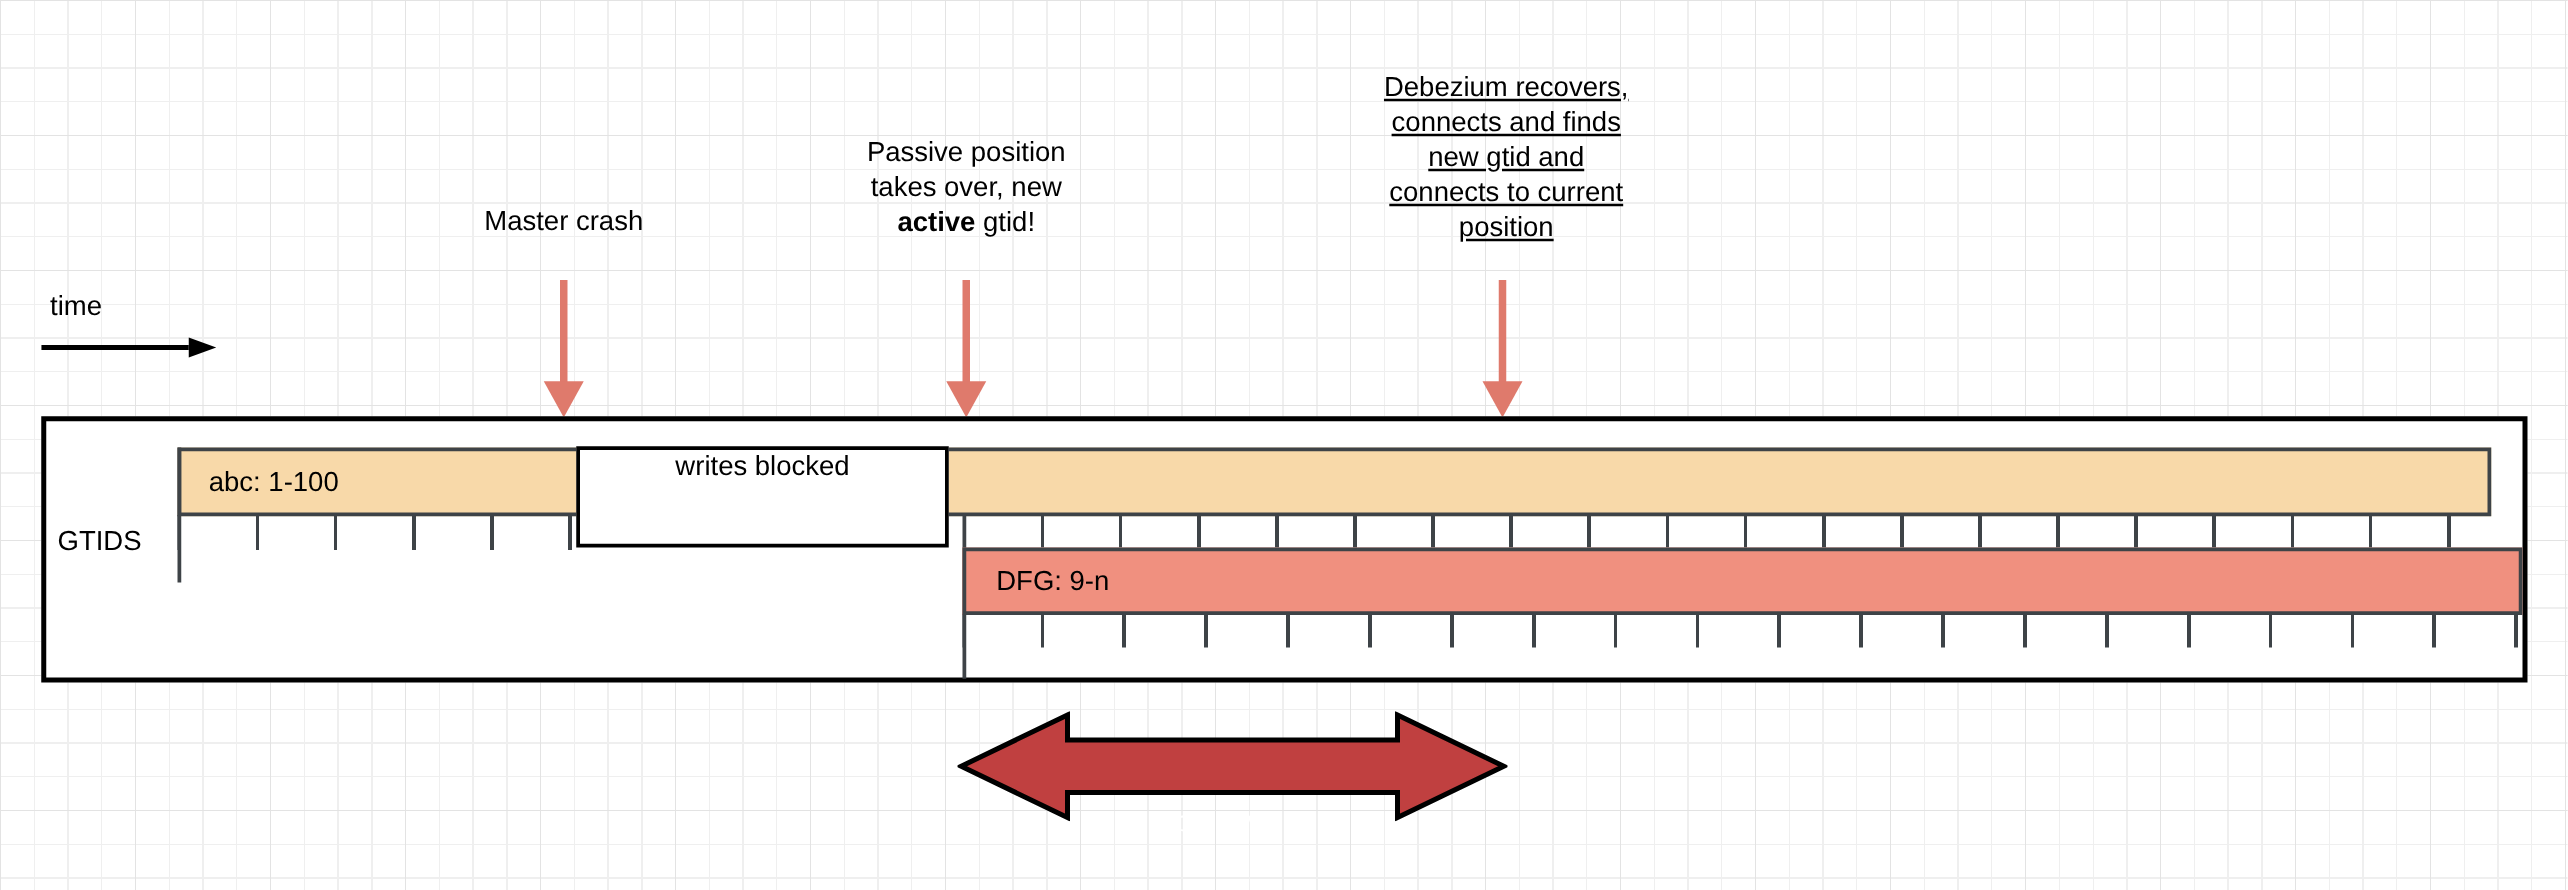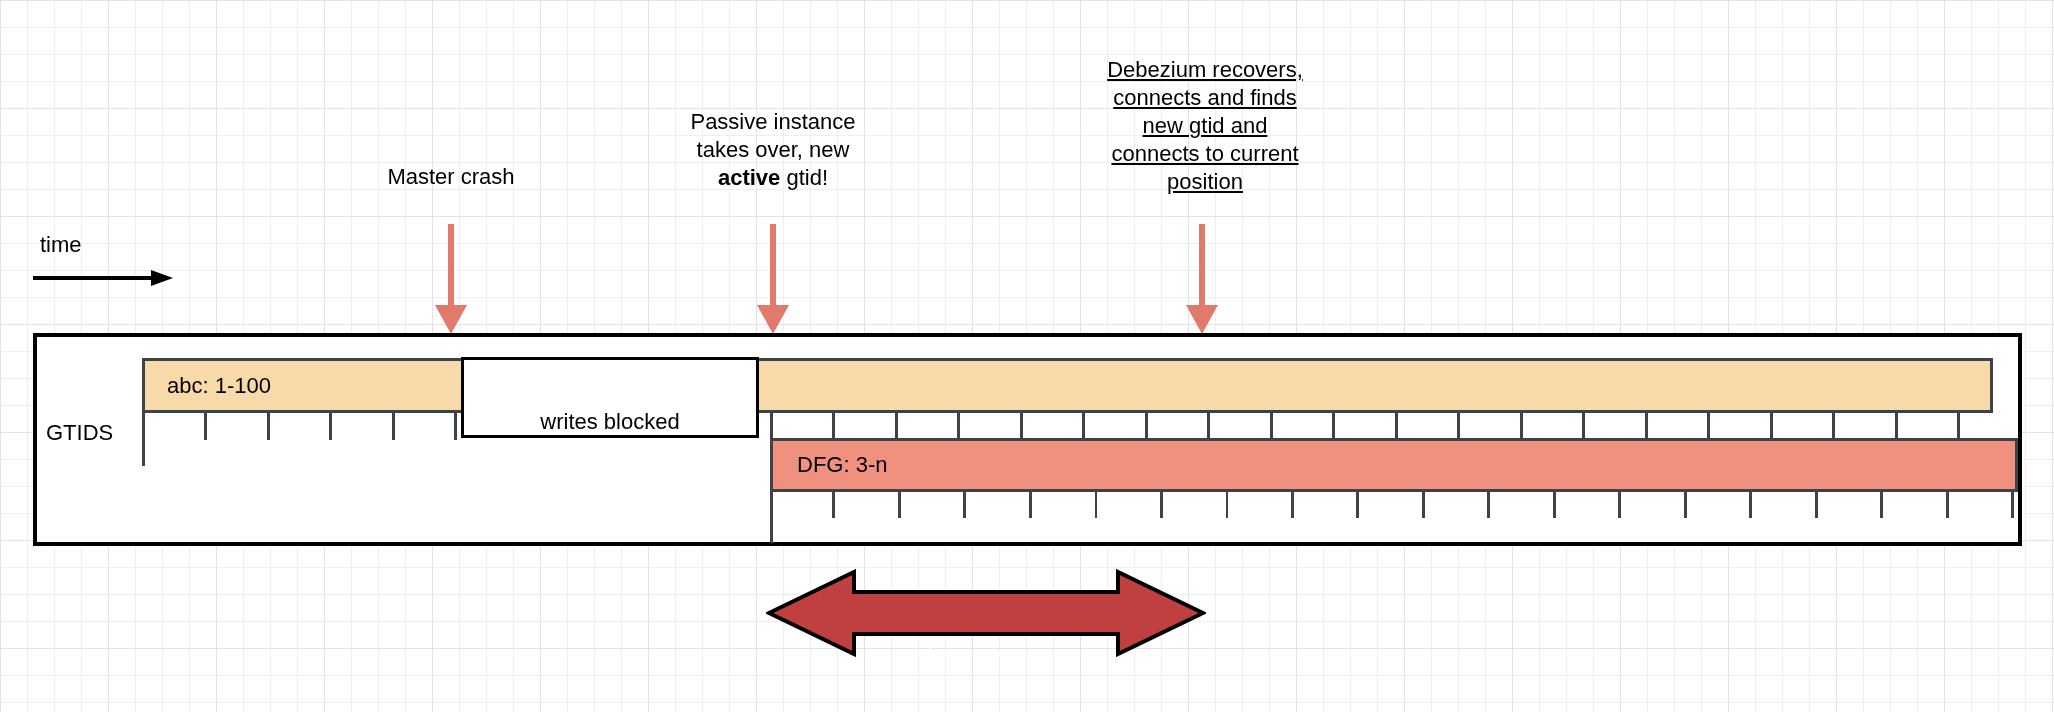--- a/index.html
+++ b/index.html
@@ -61,40 +61,40 @@
     background:repeating-linear-gradient(to right, var(--border) 0 3px, transparent 3px 62.5px);}
   .ticks-upper{left:770px;top:412px;width:1248px;height:26px;
     background:repeating-linear-gradient(to right, var(--border) 0 3px, transparent 3px 62.5px);}
   .ticks-lower{left:770px;top:491px;width:1248px;height:27px;
     background:repeating-linear-gradient(to right, transparent 0 62.5px, var(--border) 62.5px 65.5px);}
   .long-tick-abc{left:142px;top:358px;width:3px;height:108px;background:var(--border);}
   .dfg-start-line{left:770px;top:412px;width:3px;height:131px;background:var(--border);}
 
   
   .writes-blocked{left:461px;top:357px;width:298px;height:81px;background:#ffffff;border:3px solid #000;
-    box-sizing:border-box;display:flex;align-items:flex-end;justify-content:center;font-size:22px;z-index:3;}
+    box-sizing:border-box;display:flex;align-items:flex-start;justify-content:center;font-size:22px;z-index:3;}
 
   
   .lost-wrap{left:766px;top:569px;width:440px;height:88px;}
   .lost-label{position:absolute;left:0;top:0;width:100%;height:100%;
     display:flex;align-items:center;justify-content:center;color:#ffffff;font-size:23px;margin-top:44px;}
 </style>
 </head>
 <body>
 
 <div class="canvas">
 
   <div class="abs time-label">time</div>
   <svg class="abs time-arrow" width="142" height="18" viewBox="0 0 142 18">
     <line x1="0" y1="9" x2="118" y2="9" stroke="#000" stroke-width="4"></line>
     <polygon points="118,1 140,9 118,17" fill="#000"></polygon>
   </svg>
 
   <div class="abs annotation ann-master"><span>Master crash</span></div>
-  <div class="abs annotation ann-passive"><span>Passive instance</span><br><span>takes over, new</span><br><b>active</b><span> gtid!</span></div>
+  <div class="abs annotation ann-passive"><span>Passive position</span><br><span>takes over, new</span><br><b>active</b><span> gtid!</span></div>
   <div class="abs annotation ann-debezium"><span>Debezium recovers,</span><br><span>connects and finds</span><br><span>new gtid and</span><br><span>connects to current</span><br><span>position</span></div>
 
   <div class="abs marker marker-1">
       <div class="stem"></div>
       <div class="head"></div>
     </div>
   <div class="abs marker marker-2">
       <div class="stem"></div>
       <div class="head"></div>
     </div>
@@ -110,21 +110,21 @@
     <span>abc: 1-100</span>
   </div>
 
   <div class="abs ticks-left"></div>
   <div class="abs long-tick-abc"></div>
   <div class="abs ticks-upper"></div>
   <div class="abs ticks-lower"></div>
   <div class="abs dfg-start-line"></div>
 
   <div class="abs band band-dfg">
-    <span>DFG: 3-n</span>
+    <span>DFG: 9-n</span>
   </div>
 
   <div class="abs writes-blocked">
     <span>writes blocked</span>
   </div>
 
   <div class="abs lost-wrap">
     <svg width="440" height="88" viewBox="0 0 440 88">
       <polygon points="3,44 88,3 88,23 352,23 352,3 437,44 352,85 352,65 88,65 88,85" fill="var(--lost-fill)" stroke="#000" stroke-width="4" stroke-linejoin="miter"></polygon>
     </svg>

